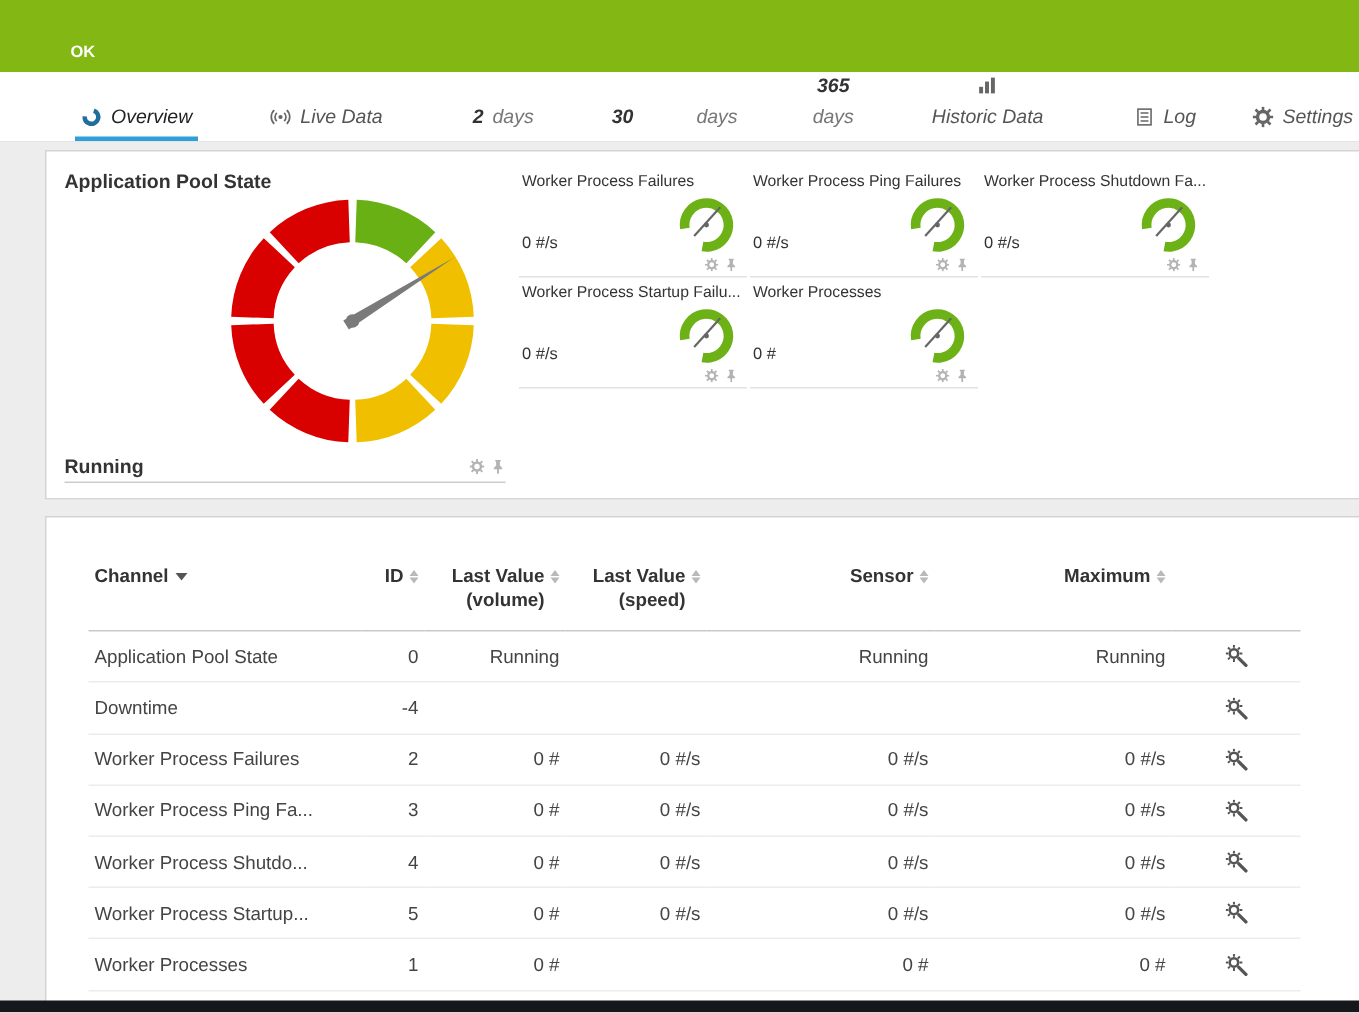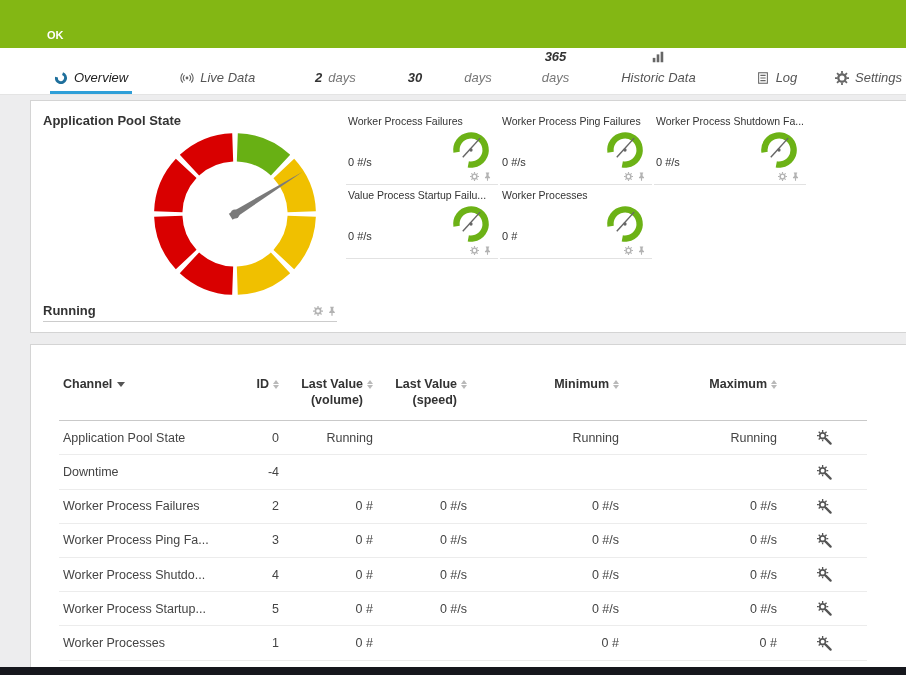--- a/index.html
+++ b/index.html
@@ -246,21 +246,21 @@
           <svg>
               <use href="#i-gear"></use>
             </svg>
           <svg>
               <use href="#i-pin"></use>
             </svg>
         </span>
       </div>
 
       <div class="tile">
-        <div class="tile-label">Value Process Startup Failu...</div>
+        <div class="tile-label">Worker Process Startup Failu...</div>
         <div class="tile-body">
           <span class="tile-value">0 #/s</span>
           <svg class="mini-gauge" viewBox="0 0 46 46">
             <circle cx="23" cy="23" r="16" fill="none" stroke="#6cb216" stroke-width="7" stroke-dasharray="80.4 20.1" transform="rotate(171 23 23)"></circle>
             <line x1="14" y1="31" x2="33" y2="10" stroke="#666" stroke-width="1.6"></line>
             <circle cx="23" cy="23" r="1.8" fill="#666"></circle>
           </svg>
         </div>
         <span class="mini-icons">
           <svg>
@@ -329,21 +329,21 @@
             </th>
           <th class="num"><span class="th-inner">
                 <span class="two-line"><span>Last Value</span><br><span>(speed)</span></span>
                 <span class="sort">
                   <i class="up"></i>
                   <i class="dn"></i>
                 </span>
               </span></th>
           <th class="num">
               <span class="th-inner th-right" style="width:100%">
-                <span>Minimum</span>
+                <span>Sensor</span>
                 <span class="sort">
                   <i class="up"></i>
                   <i class="dn"></i>
                 </span>
               </span>
             </th>
           <th class="num">
               <span class="th-inner th-right" style="width:100%">
                 <span>Maximum</span>
                 <span class="sort">

